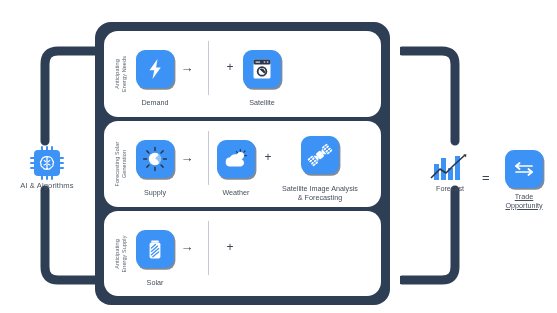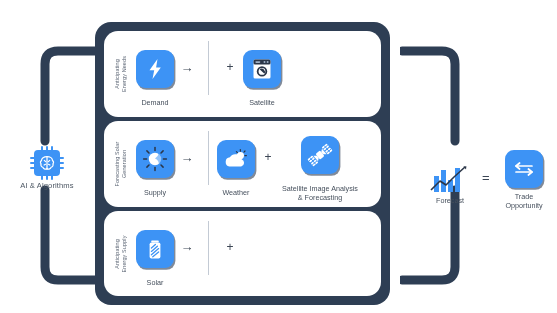--- a/index.html
+++ b/index.html
@@ -78,33 +78,34 @@
     width:26px;
   }
   .op.plus{font-size:12px;color:#3c4654;}
   .divider{
     width:1px;height:54px;background:#c3cad4;
     margin:0 8px 12px 8px;align-self:center;
   }
 
   
   #forecast-node{
-    position:absolute;left:413px;top:164px;width:74px;text-align:center;
+    position:absolute;left:413px;top:152px;width:74px;text-align:center;
   }
   #forecast-node .cap{font-size:7.2px;color:#454f5c;margin-top:3px;}
   #equals{
     position:absolute;left:482px;top:170px;
     font-size:13px;color:#3c4654;
   }
   #trade-node{
     position:absolute;left:498px;top:150px;width:52px;text-align:center;
   }
   #trade-node .cap{
     margin-top:5px;font-size:7.2px;line-height:8.6px;color:#454f5c;
     white-space:normal;
+    text-decoration:underline;
   }
   #trade-node .tile{margin:0 auto;}
 </style>
 </head>
 <body>
 
 <div id="stage">
 
   <div class="bracket" style="left:38px;top:46px;">
     <svg width="62" height="100" viewBox="0 0 62 100">

